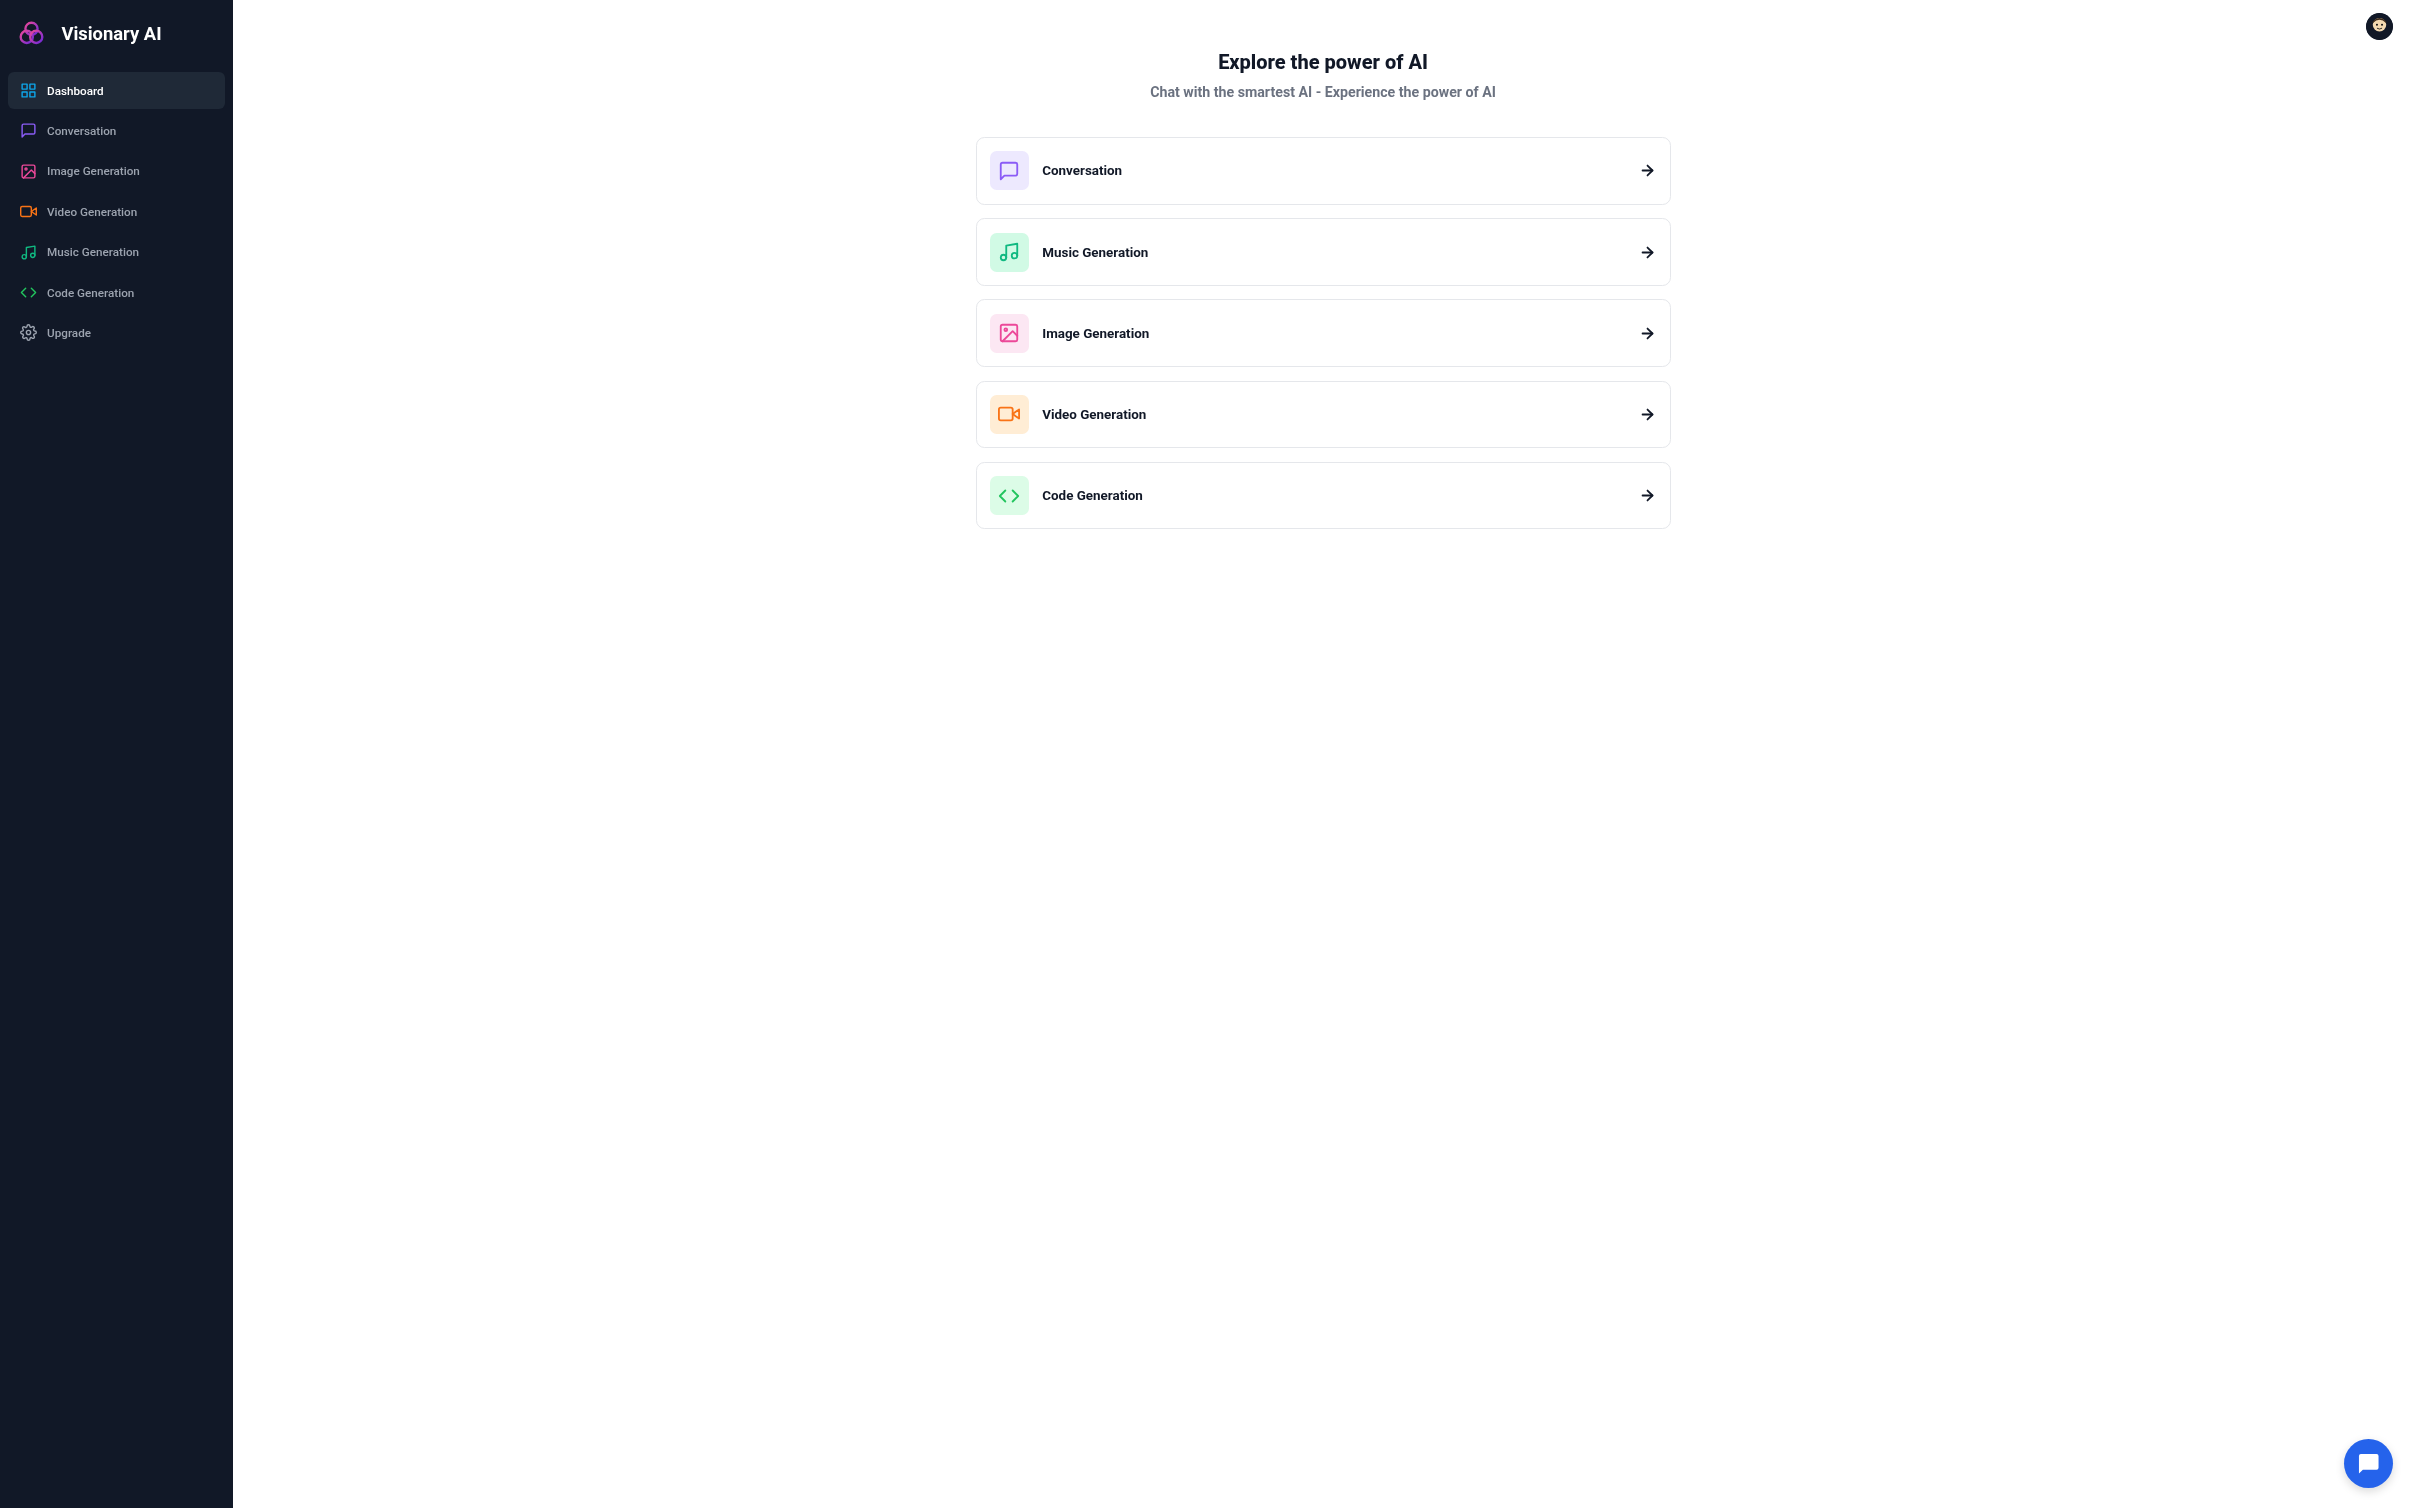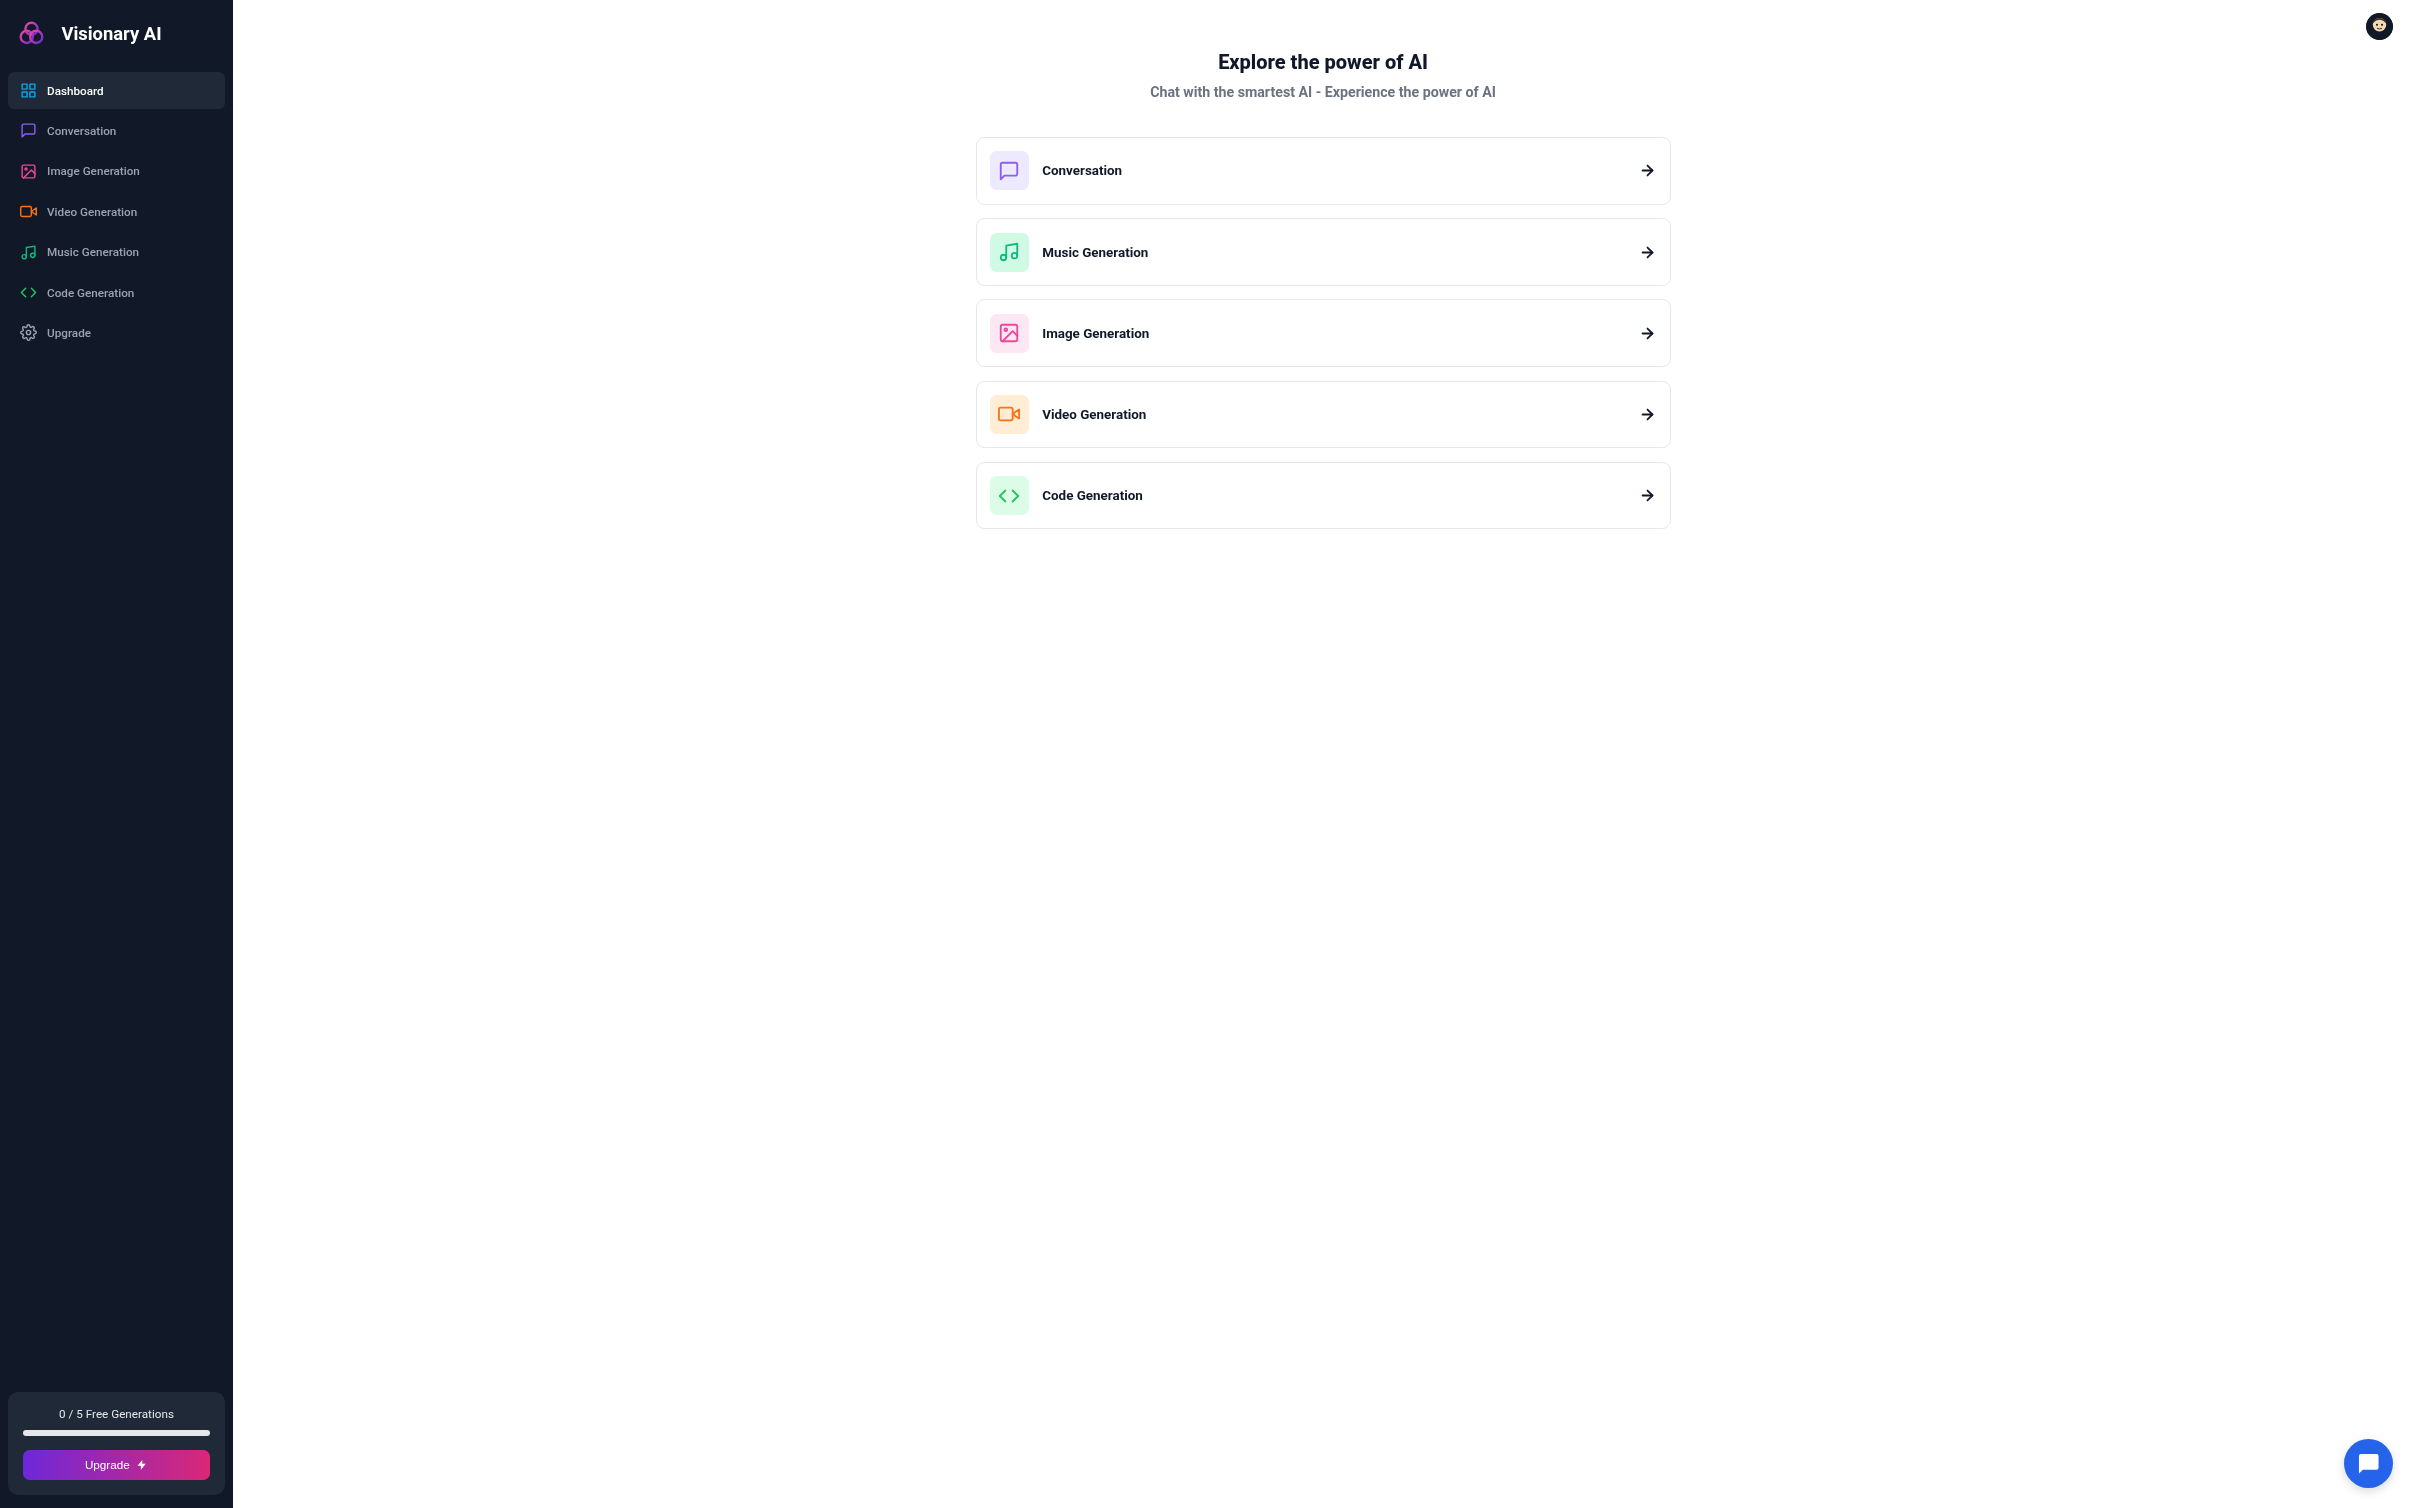--- a/index.html
+++ b/index.html
@@ -257,32 +257,20 @@
       <span class="icon">
         <svg width="17" height="17" viewBox="0 0 24 24" fill="none" stroke="#9ca3af" stroke-width="2" stroke-linecap="round" stroke-linejoin="round">
             <circle cx="12" cy="12" r="3"></circle>
             <path d="M19.4 15a1.65 1.65 0 0 0 .33 1.82l.06.06a2 2 0 1 1-2.83 2.83l-.06-.06a1.65 1.65 0 0 0-1.82-.33 1.65 1.65 0 0 0-1 1.51V21a2 2 0 0 1-4 0v-.09a1.65 1.65 0 0 0-1-1.51 1.65 1.65 0 0 0-1.82.33l-.06.06a2 2 0 1 1-2.83-2.83l.06-.06a1.65 1.65 0 0 0 .33-1.82 1.65 1.65 0 0 0-1.51-1H3a2 2 0 0 1 0-4h.09a1.65 1.65 0 0 0 1.51-1 1.65 1.65 0 0 0-.33-1.82l-.06-.06a2 2 0 1 1 2.83-2.83l.06.06a1.65 1.65 0 0 0 1.82.33h0a1.65 1.65 0 0 0 1-1.51V3a2 2 0 0 1 4 0v.09a1.65 1.65 0 0 0 1 1.51 1.65 1.65 0 0 0 1.82-.33l.06-.06a2 2 0 1 1 2.83 2.83l-.06.06a1.65 1.65 0 0 0-.33 1.82v0a1.65 1.65 0 0 0 1.51 1H21a2 2 0 0 1 0 4h-.09a1.65 1.65 0 0 0-1.51 1z"></path>
           </svg>
       </span>
       <span>Upgrade</span>
     </div>
   </nav>
 
-  <div class="sidebar-footer">
-    <div class="gen-text">0 / 5 Free Generations</div>
-    <div class="progress"></div>
-    <button class="upgrade-btn">
-      <span>Upgrade</span>
-      <span>
-        <svg width="11.7" height="11.7" viewBox="0 0 24 24" fill="#fff">
-            <path d="M13 2L3 14h7v8l10-12h-7z"></path>
-          </svg>
-      </span>
-    </button>
-  </div>
 </aside>
 
 <main class="main">
   <div class="avatar">
     <svg viewBox="0 0 32 32" width="27" height="27">
         <circle cx="16" cy="16" r="16" fill="#111827"></circle>
         <circle cx="16" cy="14" r="8" fill="#f3d9b1"></circle>
         <path d="M8 12 Q16 4 24 12 L24 10 Q16 2 8 10 Z" fill="#3b2a1a"></path>
         <circle cx="13" cy="14" r="1.2" fill="#111"></circle>
         <circle cx="19" cy="14" r="1.2" fill="#111"></circle>

